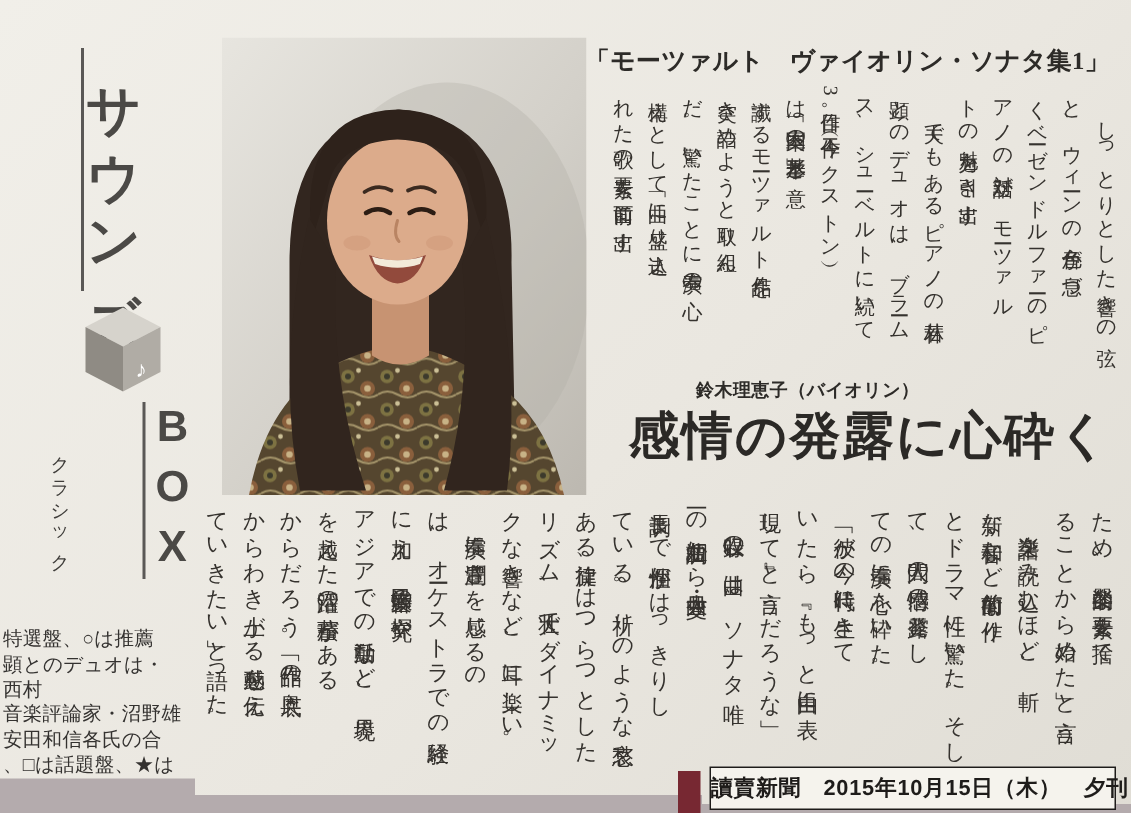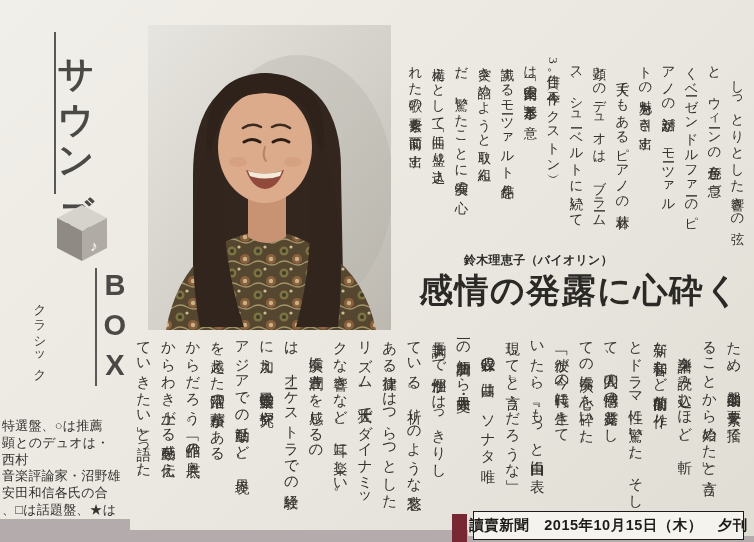--- a/index.html
+++ b/index.html
@@ -72,21 +72,21 @@
   .scan-band{position:absolute;background:#b4abad;}
   .band1{left:0;top:519px;width:130px;height:23px;}
   .band2{left:0;top:530px;width:468px;height:12px;}
   .band3{left:0;top:536px;width:754px;height:6px;}
   .press-mark{position:absolute;left:452px;top:514px;width:15px;height:28px;background:#772832;}
 
   
   .source-box{
     position:absolute;left:473px;top:511px;width:271px;height:29px;
     background:#f5f3ed;border:1.5px solid #1e1c1a;box-sizing:border-box;
-    display:flex;align-items:center;justify-content:center;
+    display:flex;align-items:center;
   }
   .source-label{
     font-family:"Liberation Sans","DejaVu Sans",sans-serif;
     font-size:14.5px;font-weight:700;letter-spacing:0.5px;color:#1e1c1a;white-space:nowrap;
   }
 </style>
 </head>
 <body>
 
 <div class="canvas">
@@ -135,20 +135,21 @@
     <path d="M176 120 Q200 220 190 302 L148 302 Q168 230 160 150 Z" fill="#31251e"></path>
     <path d="M95 103 Q104 97 113 102" stroke="#3b2a20" stroke-width="2.5" fill="none" stroke-linecap="round"></path>
     <path d="M124 102 Q133 97 142 103" stroke="#3b2a20" stroke-width="2.5" fill="none" stroke-linecap="round"></path>
     <path d="M96 117 Q104 112 112 117" stroke="#2c1d14" stroke-width="3" fill="none" stroke-linecap="round"></path>
     <path d="M125 117 Q133 112 141 117" stroke="#2c1d14" stroke-width="3" fill="none" stroke-linecap="round"></path>
     <path d="M117 122 Q114 132 118 136" stroke="#b98463" stroke-width="2" fill="none" stroke-linecap="round"></path>
     <path d="M98 145 Q117 152 136 145 Q130 163 117 164 Q104 163 98 145 Z" fill="#924a3c"></path>
     <path d="M100 146 Q117 151 134 146 L132 151 Q117 156 102 151 Z" fill="#f3ead9"></path>
   </svg>
 
+  <div class="album-title">「モーツァルト　ヴァイオリン・ソナタ集1」</div>
 
   <div class="col-block block1 vrl">　しっとりとした響きの弦
 と、ウィーンの音色が息づ
 くベーゼンドルファーのピ
 アノの対話が、モーツァル
 トの魅力を引き出す。
 　夫でもあるピアノの若林
 顕とのデュオは、ブラーム
 ス、シューベルトに続いて
 3作目。今作（エクストン）

